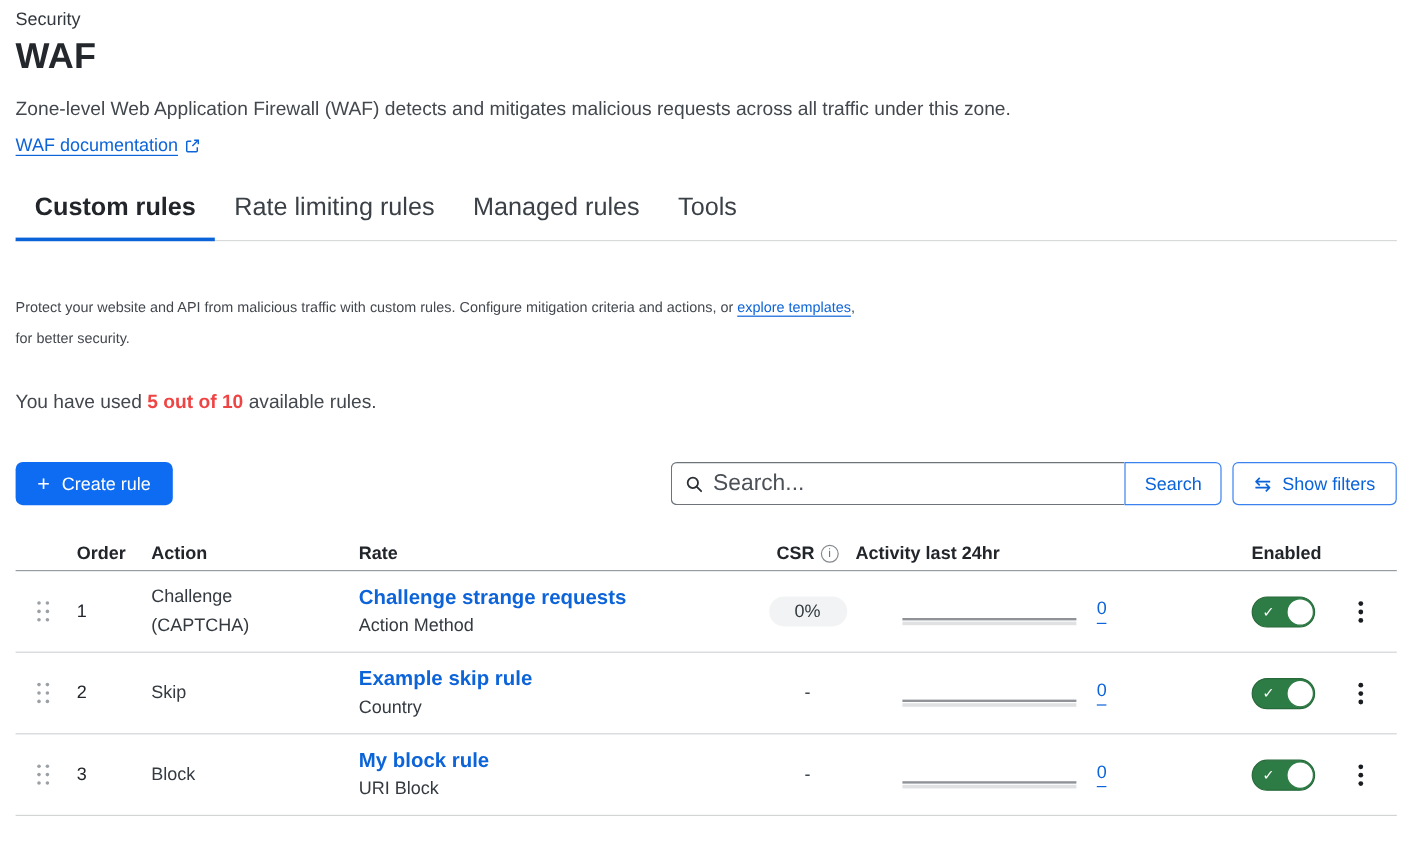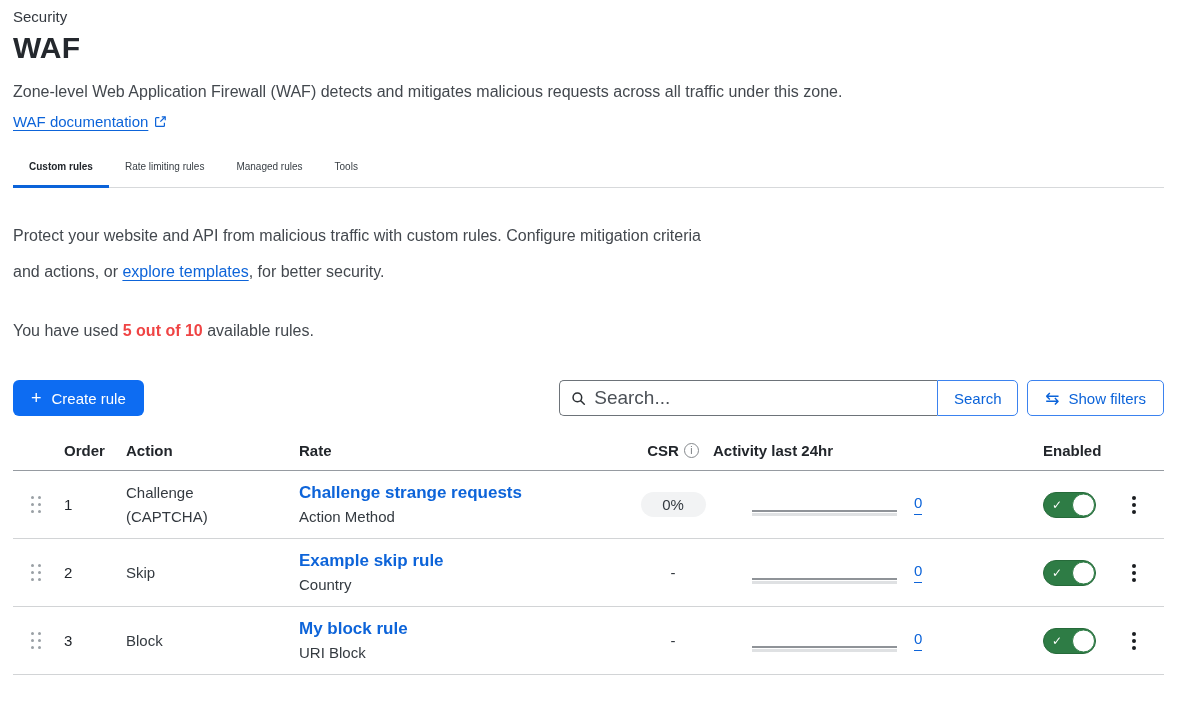--- a/index.html
+++ b/index.html
@@ -8,44 +8,44 @@
   .page { padding: 8px 13px 0 13px; }
 
   .eyebrow { font-size: 15px; color: #33383f; }
   .page-title { font-size: 30px; font-weight: 700; color: #24282d; margin-top: 6px; letter-spacing: .2px; }
   .description { font-size: 16px; color: #43484e; margin-top: 18px; }
 
   .doc-row { margin-top: 12px; }
   .doc-link { color: #0d64d9; font-size: 15px; text-decoration: underline; text-underline-offset: 3px; display: inline-flex; align-items: center; gap: 6px; cursor: pointer; }
 
   .tabs { margin-top: 30px; display: flex; border-bottom: 1px solid #d7d9db; }
-  .tab { position: relative; padding: 0 16px 15px 16px; font-size: 10px; color: #3a4046; cursor: pointer; }
+  .tab { position: relative; padding: 0 16px 15px 16px; font-size: 21px; color: #3a4046; cursor: pointer; }
   .tab.active { font-weight: 700; color: #22262b; }
   .tab.active::after { content: ""; position: absolute; left: 0; right: 0; bottom: -1px; height: 3px; background: #0b63d9; }
 
-  .intro { margin-top: 30px; font-size: 16px; line-height: 36px; color: #43484e; max-width: 700px; }
+  .intro { margin-top: 42px; font-size: 12px; line-height: 26px; color: #43484e; max-width: 700px; }
   .intro a { color: #0d64d9; text-decoration: underline; text-underline-offset: 3px; cursor: pointer; }
 
   .usage { margin-top: 32px; font-size: 16px; color: #43484e; }
   .usage strong { color: #ef4444; }
 
   .toolbar { margin-top: 40px; display: flex; align-items: center; }
   .btn-create { height: 36px; background: #0d6cf2; color: #fff; border: none; border-radius: 6px; padding: 0 18px; font-size: 15px; font-family: inherit; display: inline-flex; align-items: center; gap: 10px; cursor: pointer; }
   .btn-create .plus { font-size: 18px; font-weight: 400; line-height: 1; }
   .toolbar-right { margin-left: auto; display: flex; gap: 9px; }
   .search-group { display: flex; }
   .search-box { width: 378px; height: 36px; border: 1px solid #6d7379; border-right: 0; border-radius: 5px 0 0 5px; display: flex; align-items: center; padding: 0 11px; gap: 8px; background: #fff; }
   .search-box input { flex: 1; border: 0; outline: 0; font-size: 19px; font-family: inherit; color: #24282d; background: transparent; }
   .search-box input::placeholder { color: #4c5157; }
   .btn-search { width: 81px; height: 36px; background: #fff; border: 1px solid #3b82ef; color: #0b63d9; font-size: 15px; font-family: inherit; border-radius: 0 5px 5px 0; cursor: pointer; }
   .btn-filters { height: 36px; background: #fff; border: 1px solid #3b82ef; color: #0b63d9; border-radius: 5px; padding: 0 17px; font-size: 15px; font-family: inherit; display: inline-flex; align-items: center; gap: 9px; cursor: pointer; }
   .btn-filters .swap { font-size: 17px; line-height: 1; }
 
   .table { margin-top: 26px; }
-  .table-header { display: flex; align-items: flex-start; height: 29px; border-bottom: 1px solid #969ba1; font-size: 15px; font-weight: 600; color: #22262b; }
+  .table-header { display: flex; align-items: center; height: 29px; border-bottom: 1px solid #969ba1; font-size: 15px; font-weight: 600; color: #22262b; }
   .table-row { display: flex; align-items: center; height: 68px; border-bottom: 1px solid #d2d4d6; }
   .table-row:first-of-type { height: 71px; }
 
   .c-drag { width: 51px; padding-left: 18px; }
   .c-order { width: 62px; }
   .c-action { width: 173px; padding-right: 20px; }
   .c-name { width: 334px; }
   .c-csr { width: 80px; display: flex; justify-content: center; align-items: center; gap: 5px; }
   .c-activity { width: 227px; display: flex; align-items: center; }
   .c-spacer { flex: 1; }

